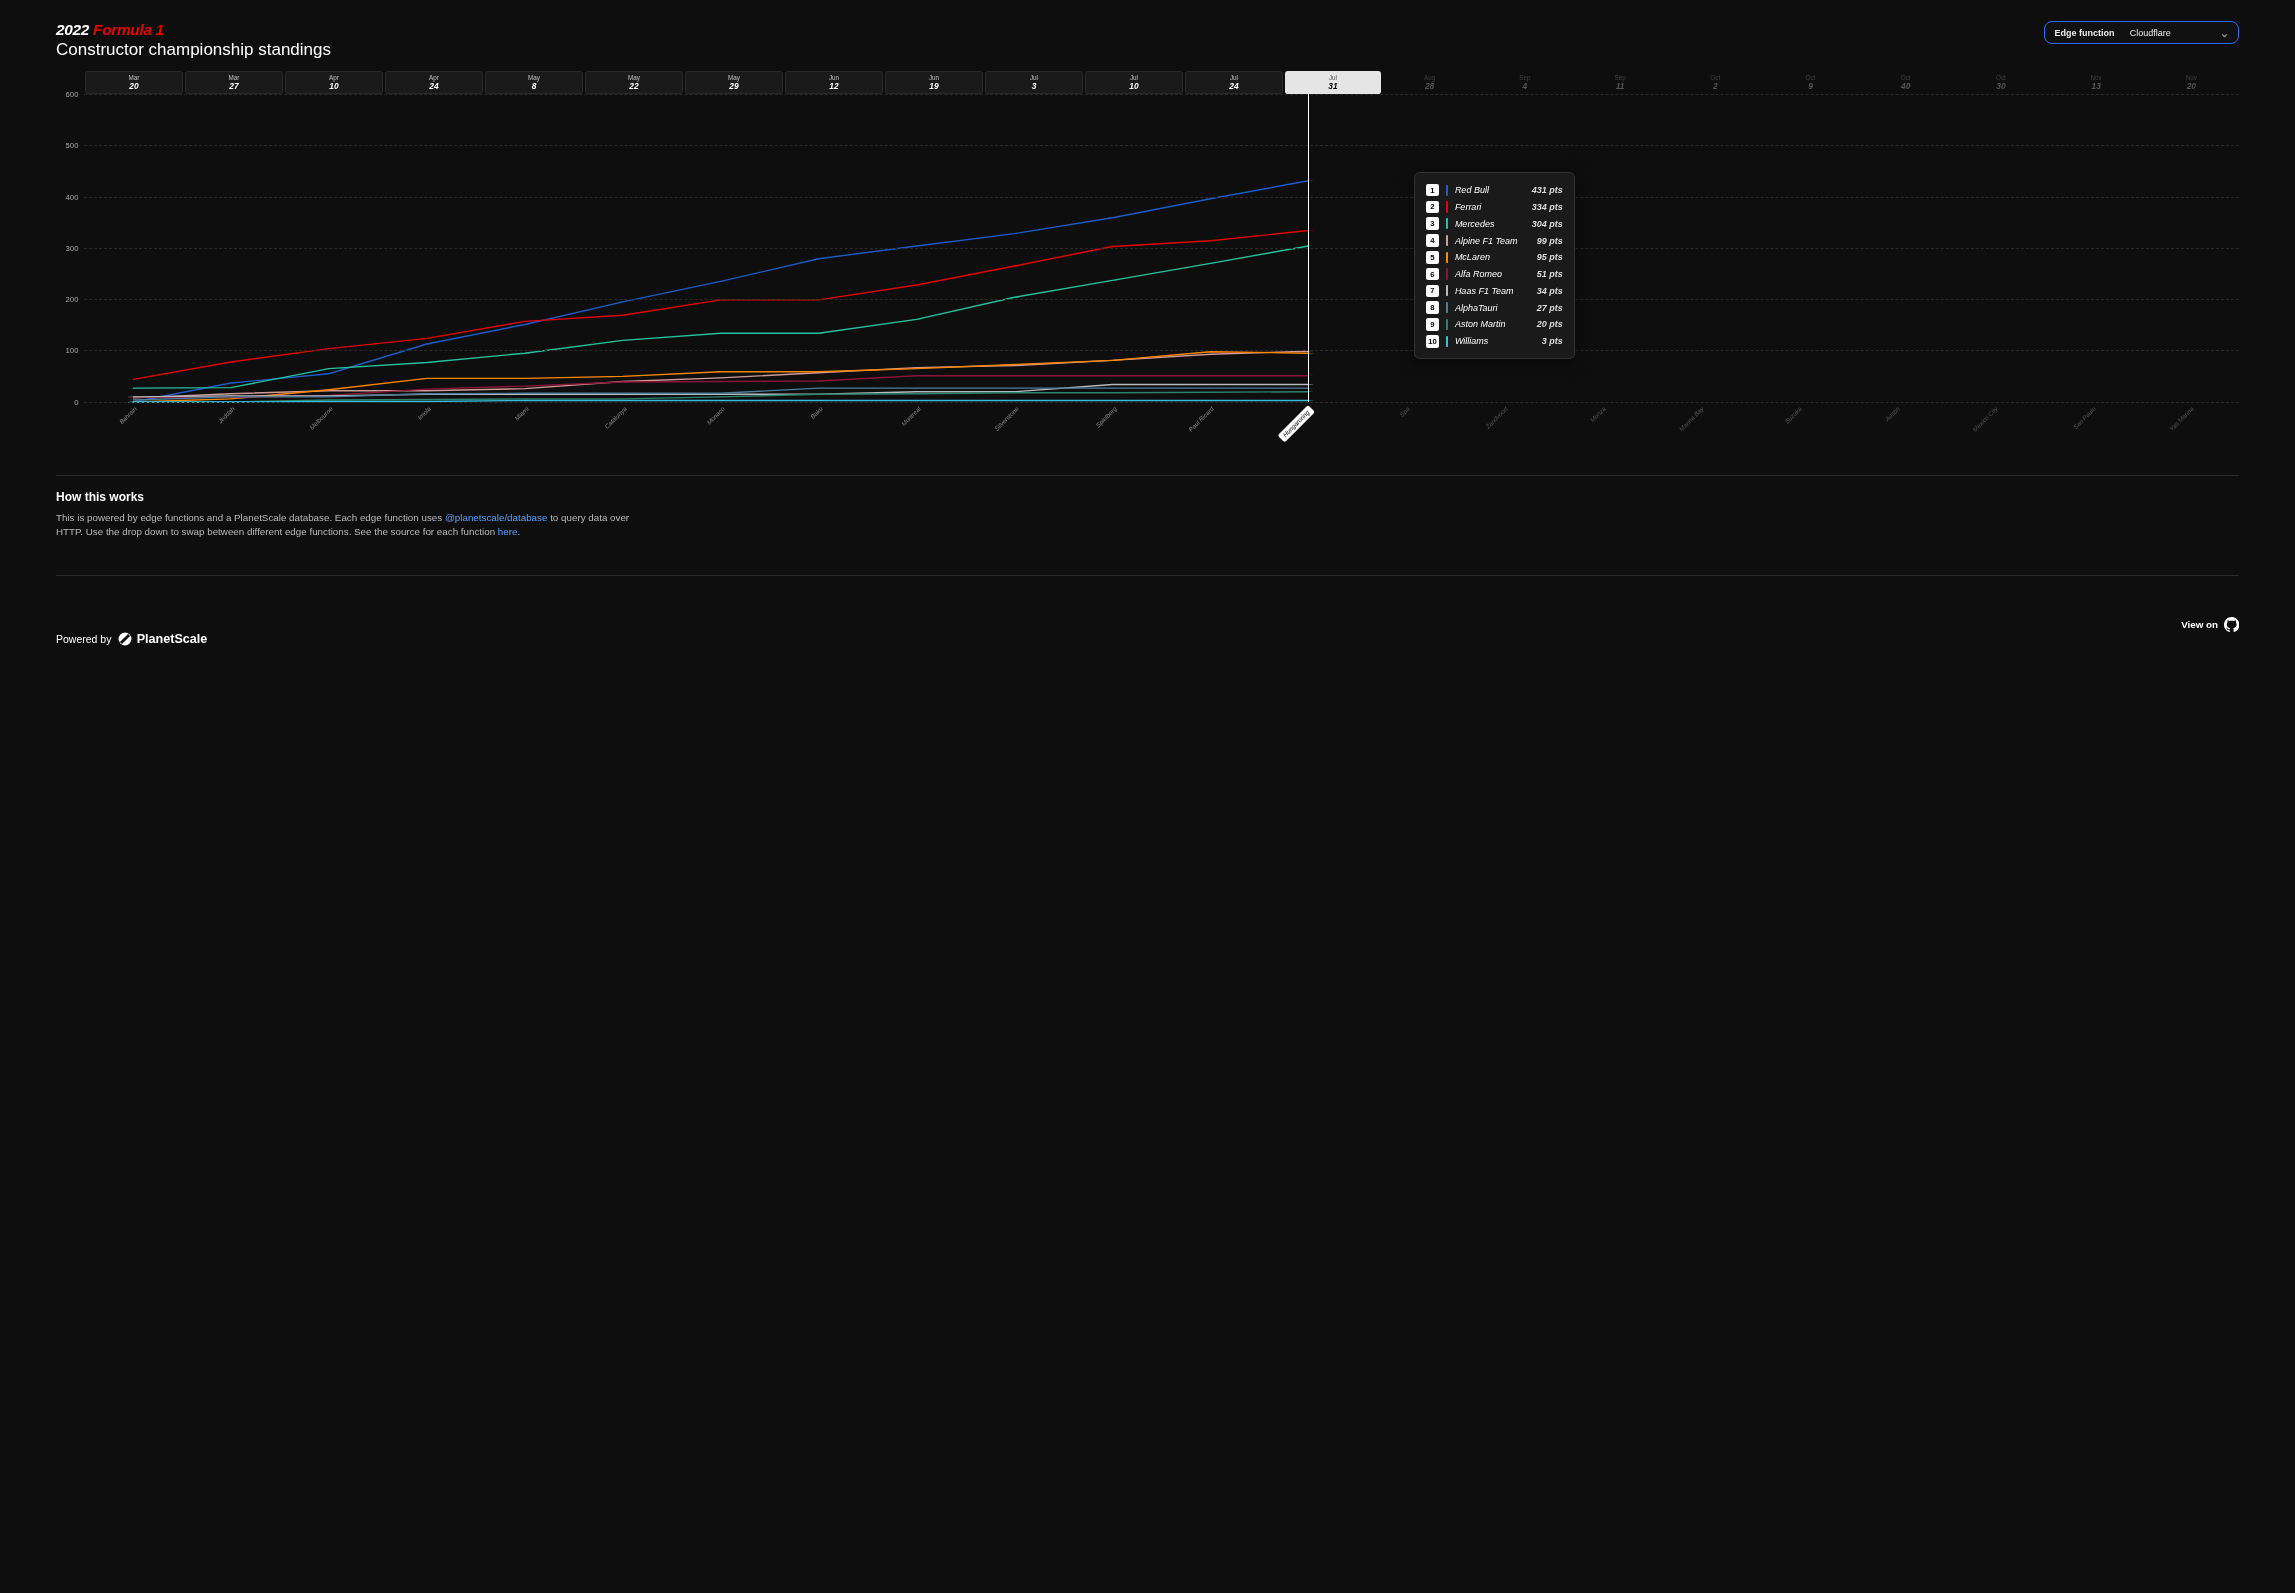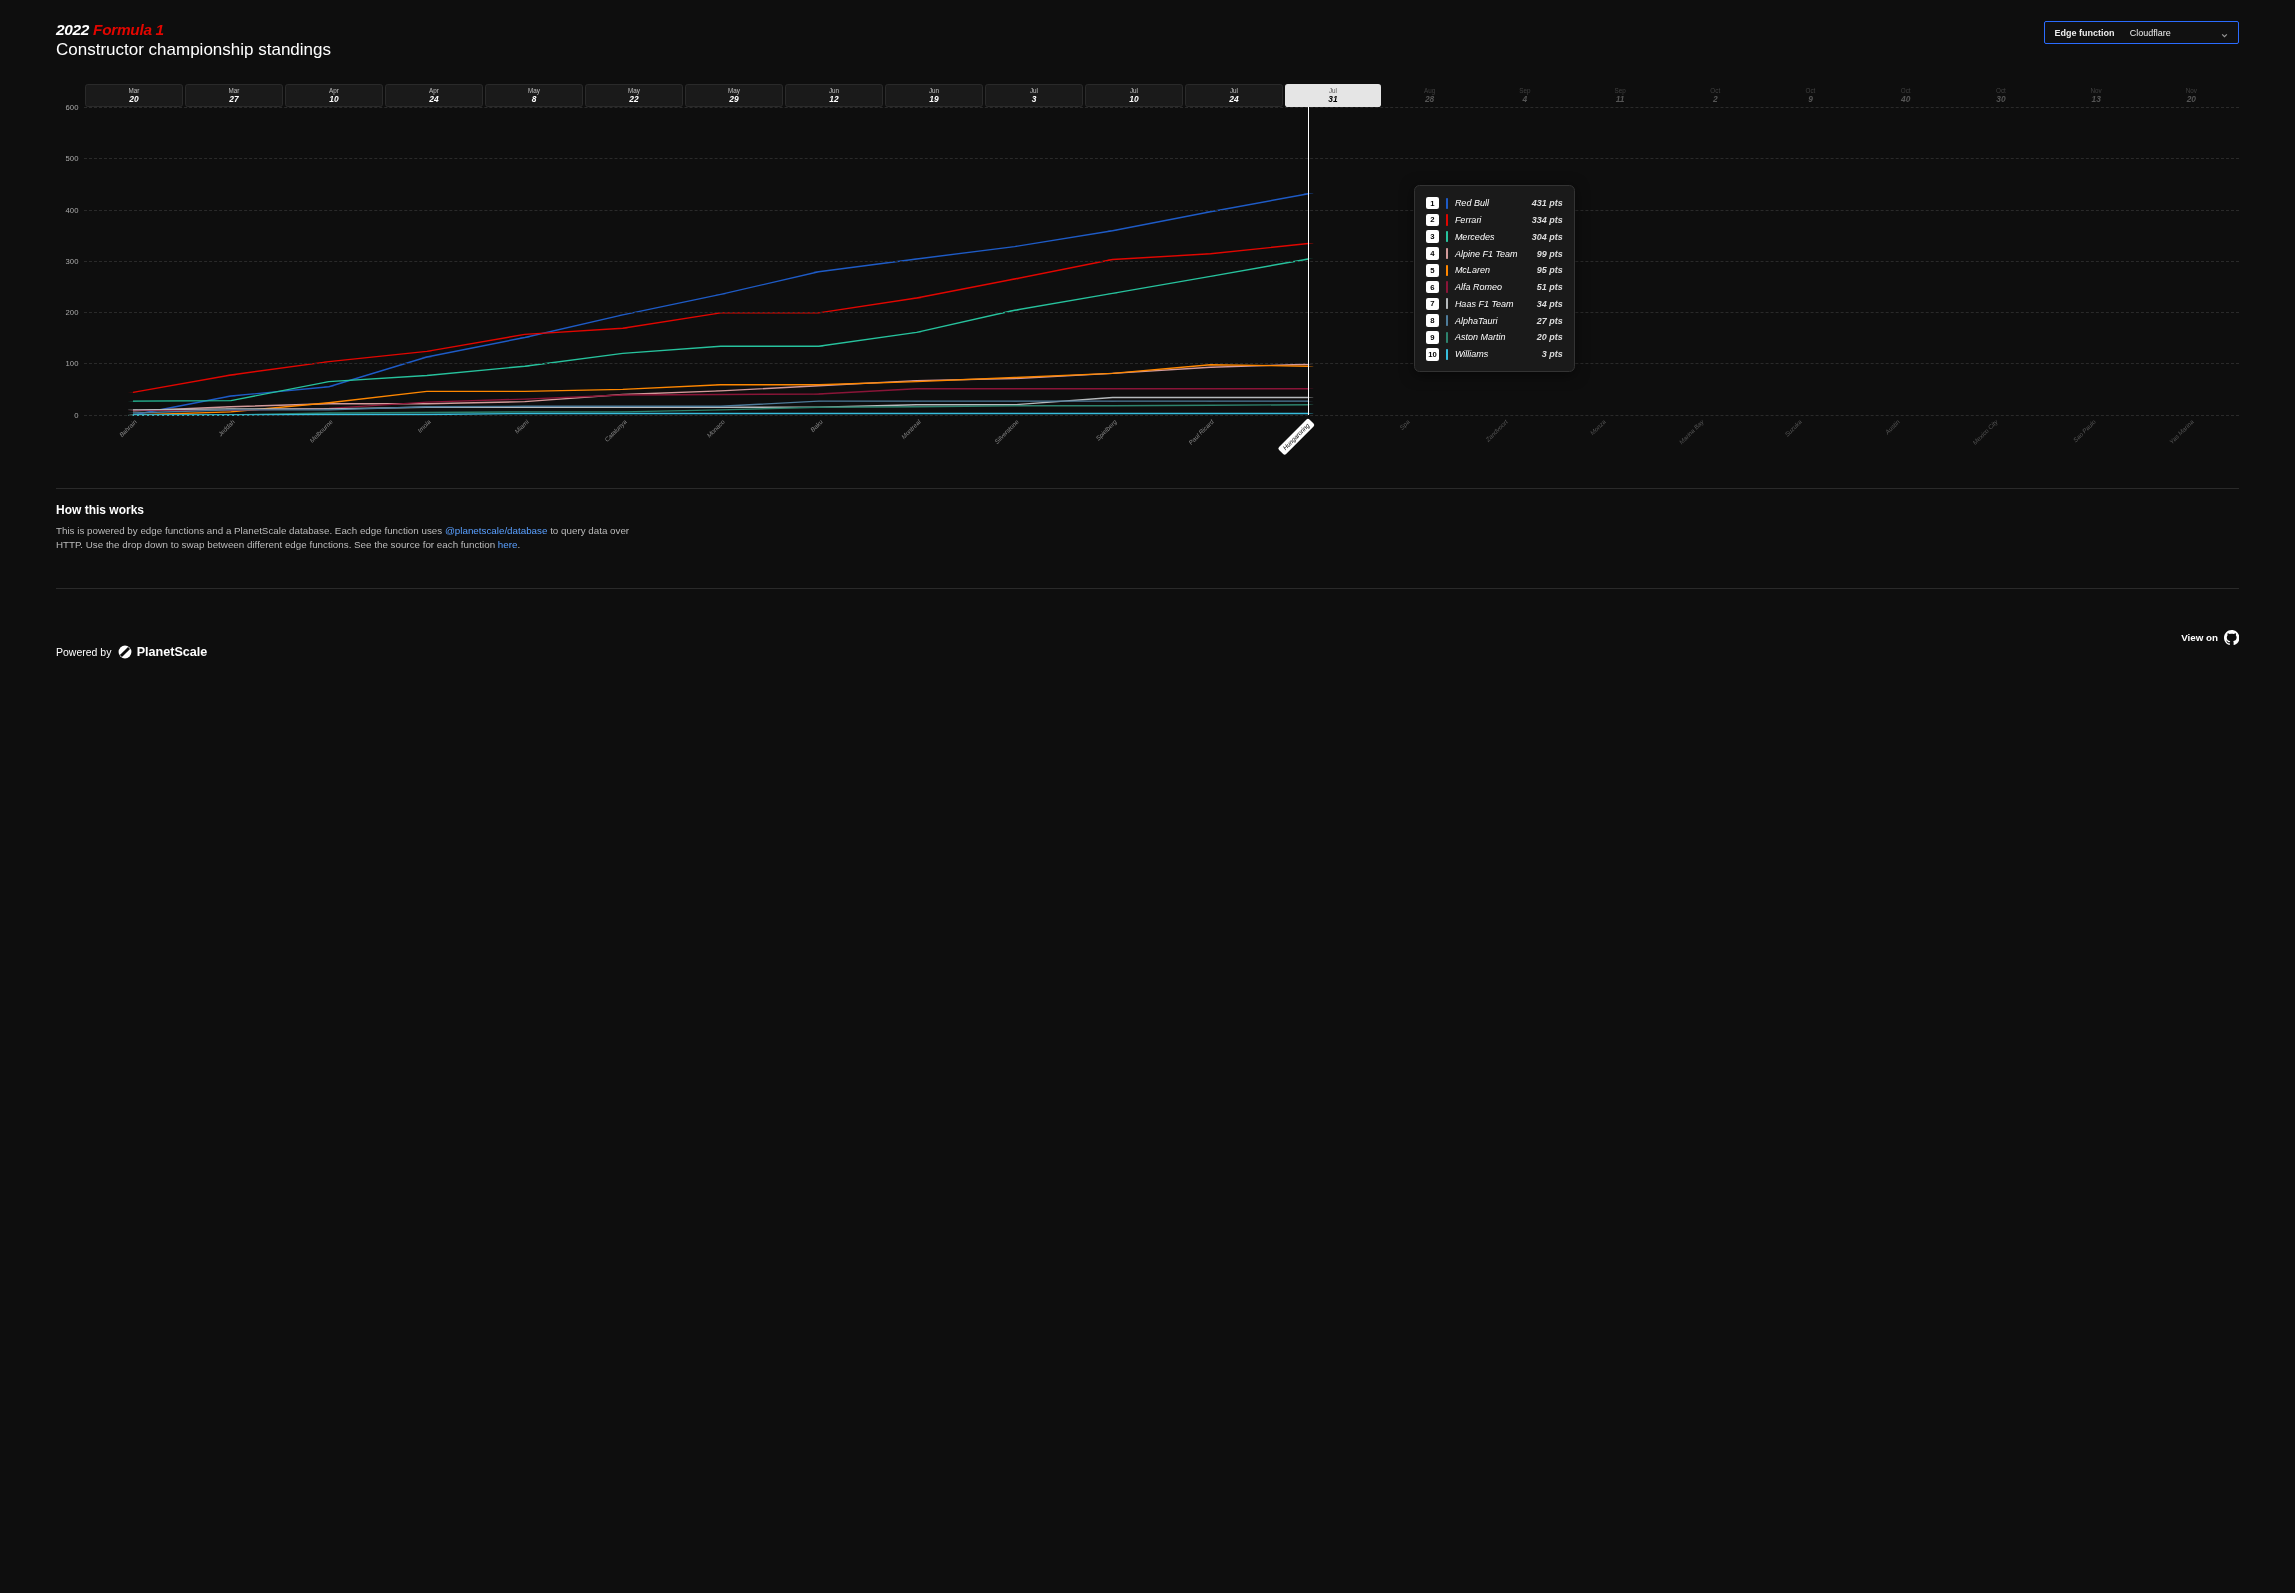--- a/index.html
+++ b/index.html
@@ -3,29 +3,29 @@
 <meta charset="utf-8">
 <style>
   * { box-sizing: border-box; margin: 0; padding: 0; }
   body {
     background: #0e0e0e;
     color: #fff;
     font-family: -apple-system, BlinkMacSystemFont, "Segoe UI", sans-serif;
     padding: 21px 56px;
     min-width: 920px;
   }
-  .header-row { display: flex; justify-content: space-between; align-items: flex-start; margin-bottom: 24px; }
+  .header-row { display: flex; justify-content: space-between; align-items: flex-start; margin-bottom: 11px; }
   .title-block { }
   .year-brand { font-family: "Arial Black", sans-serif; font-size: 15.4px; font-weight: 700; font-style: italic; letter-spacing: -0.3px; }
   .year { color: #fff; }
   .brand { color: #e10600; }
   .subtitle { font-size: 17px; font-weight: 500; color: #fff; margin-top: 1.4px; }
   .dropdown-wrap {
     display: flex; align-items: center; gap: 8.4px;
-    border: 0.7px solid #2b6cff; border-radius: 2px;
+    border: 0.7px solid #2b6cff; border-radius: 8px;
     padding: 5.6px 9.8px; background: #111; cursor: pointer;
   }
   .dropdown-label { font-size: 9px; font-weight: 600; color: #eee; }
   .dropdown-value { font-size: 9px; color: #eee; margin-left: 7px; margin-right: 42px; }
   .chevron { width: 7px; height: 7px; }
   .chevron svg { stroke: #999; }
 
   .chart-area { position: relative; margin-top: 7px; }
 
   .date-strip { display: flex; margin-left: 28px; }

